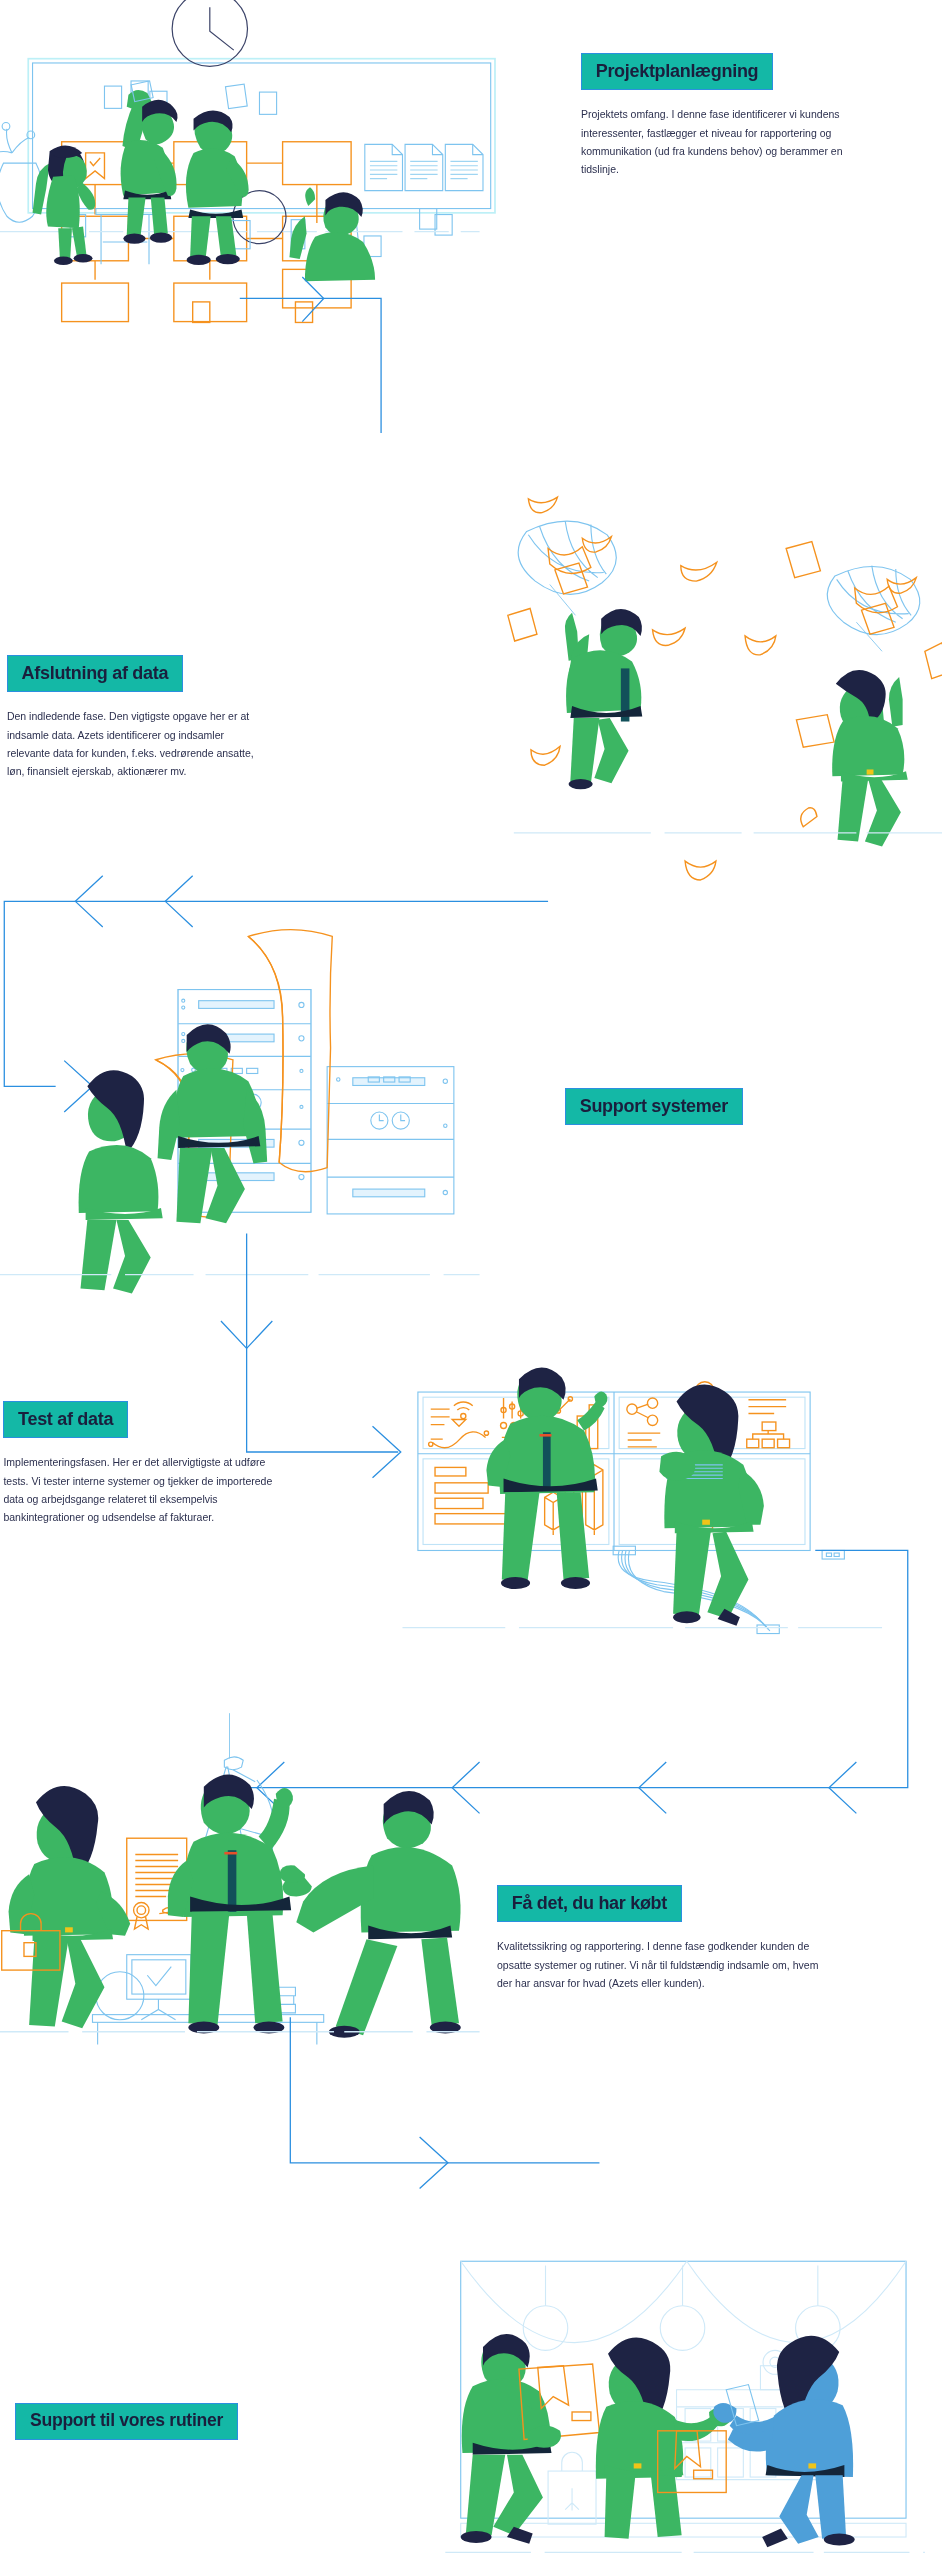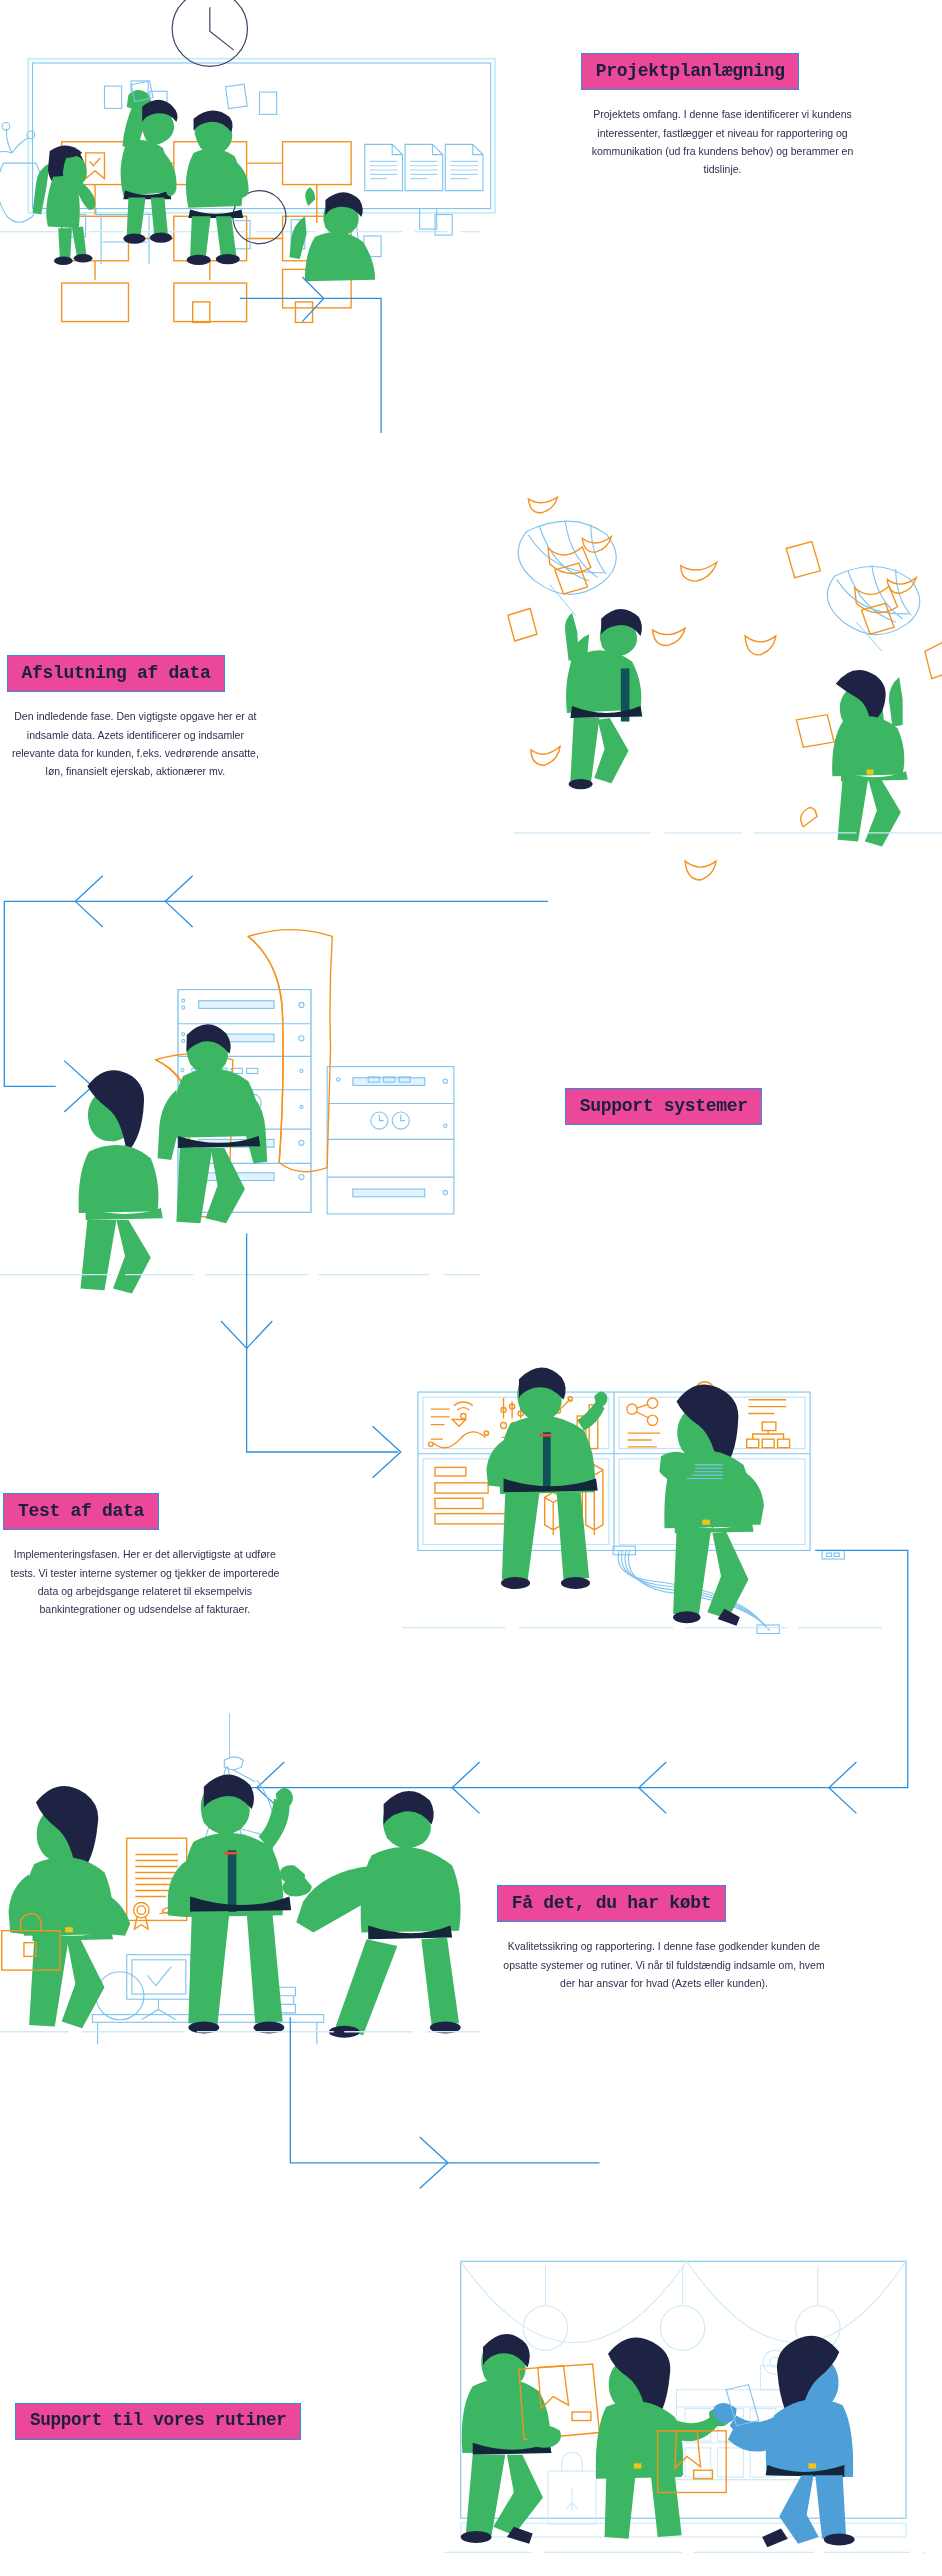--- a/index.html
+++ b/index.html
@@ -13,47 +13,45 @@
     position:relative;
     overflow:hidden;
   }
   .stage { position:absolute; inset:0; width:942px; height:2576px; }
 
   
   .step { position:absolute; }
   .title-box {
     display:inline-block;
     border:1.4px solid #2b8fe0;
-    background:#ec4899;
+    background:#14b8a6;
     padding:7.7px 13.7px 9.4px 13.7px;
     line-height:1;
-    font-family:Liberation Mono, monospace;
   }
   .title-box .title-text {
     font-size:18px;
     font-weight:bold;
     letter-spacing:-0.3px;
     color:#1a1f3d;
     white-space:nowrap;
     display:block;
   }
   .body-text {
     margin-top:15.4px;
     font-size:10.5px;
     line-height:1.72;
     color:#2b2f4e;
     font-weight:400;
-    text-align:center;
   }
 
   
   #step-1 { left:581px; top:53px;  width:283px; }
   #step-2 { left:6.9px;   top:655px; width:257px; }
   #step-3 { left:565px; top:1088px; width:283px; }
-  #step-4 { left:3.4px;   top:1493px; width:283px; }
+  #step-4 { left:3.4px;   top:1401px; width:283px; }
   #step-5 { left:497px; top:1885px; width:334px; }
   #step-6 { left:15.4px;  top:2403px; width:283px; }
   #step-5 .body-text { font-size:10.5px; }
   #step-6 .title-box .title-text { font-size:17.6px; }
 
   
   svg.art { position:absolute; left:0; top:0; width:942px; height:2576px; pointer-events:none; }
 
   .ln-blue   { stroke:#2b8fe0; stroke-width:1.5; fill:none; }
   .ln-lblue  { stroke:#7ec4ef; stroke-width:1.3; fill:none; }

